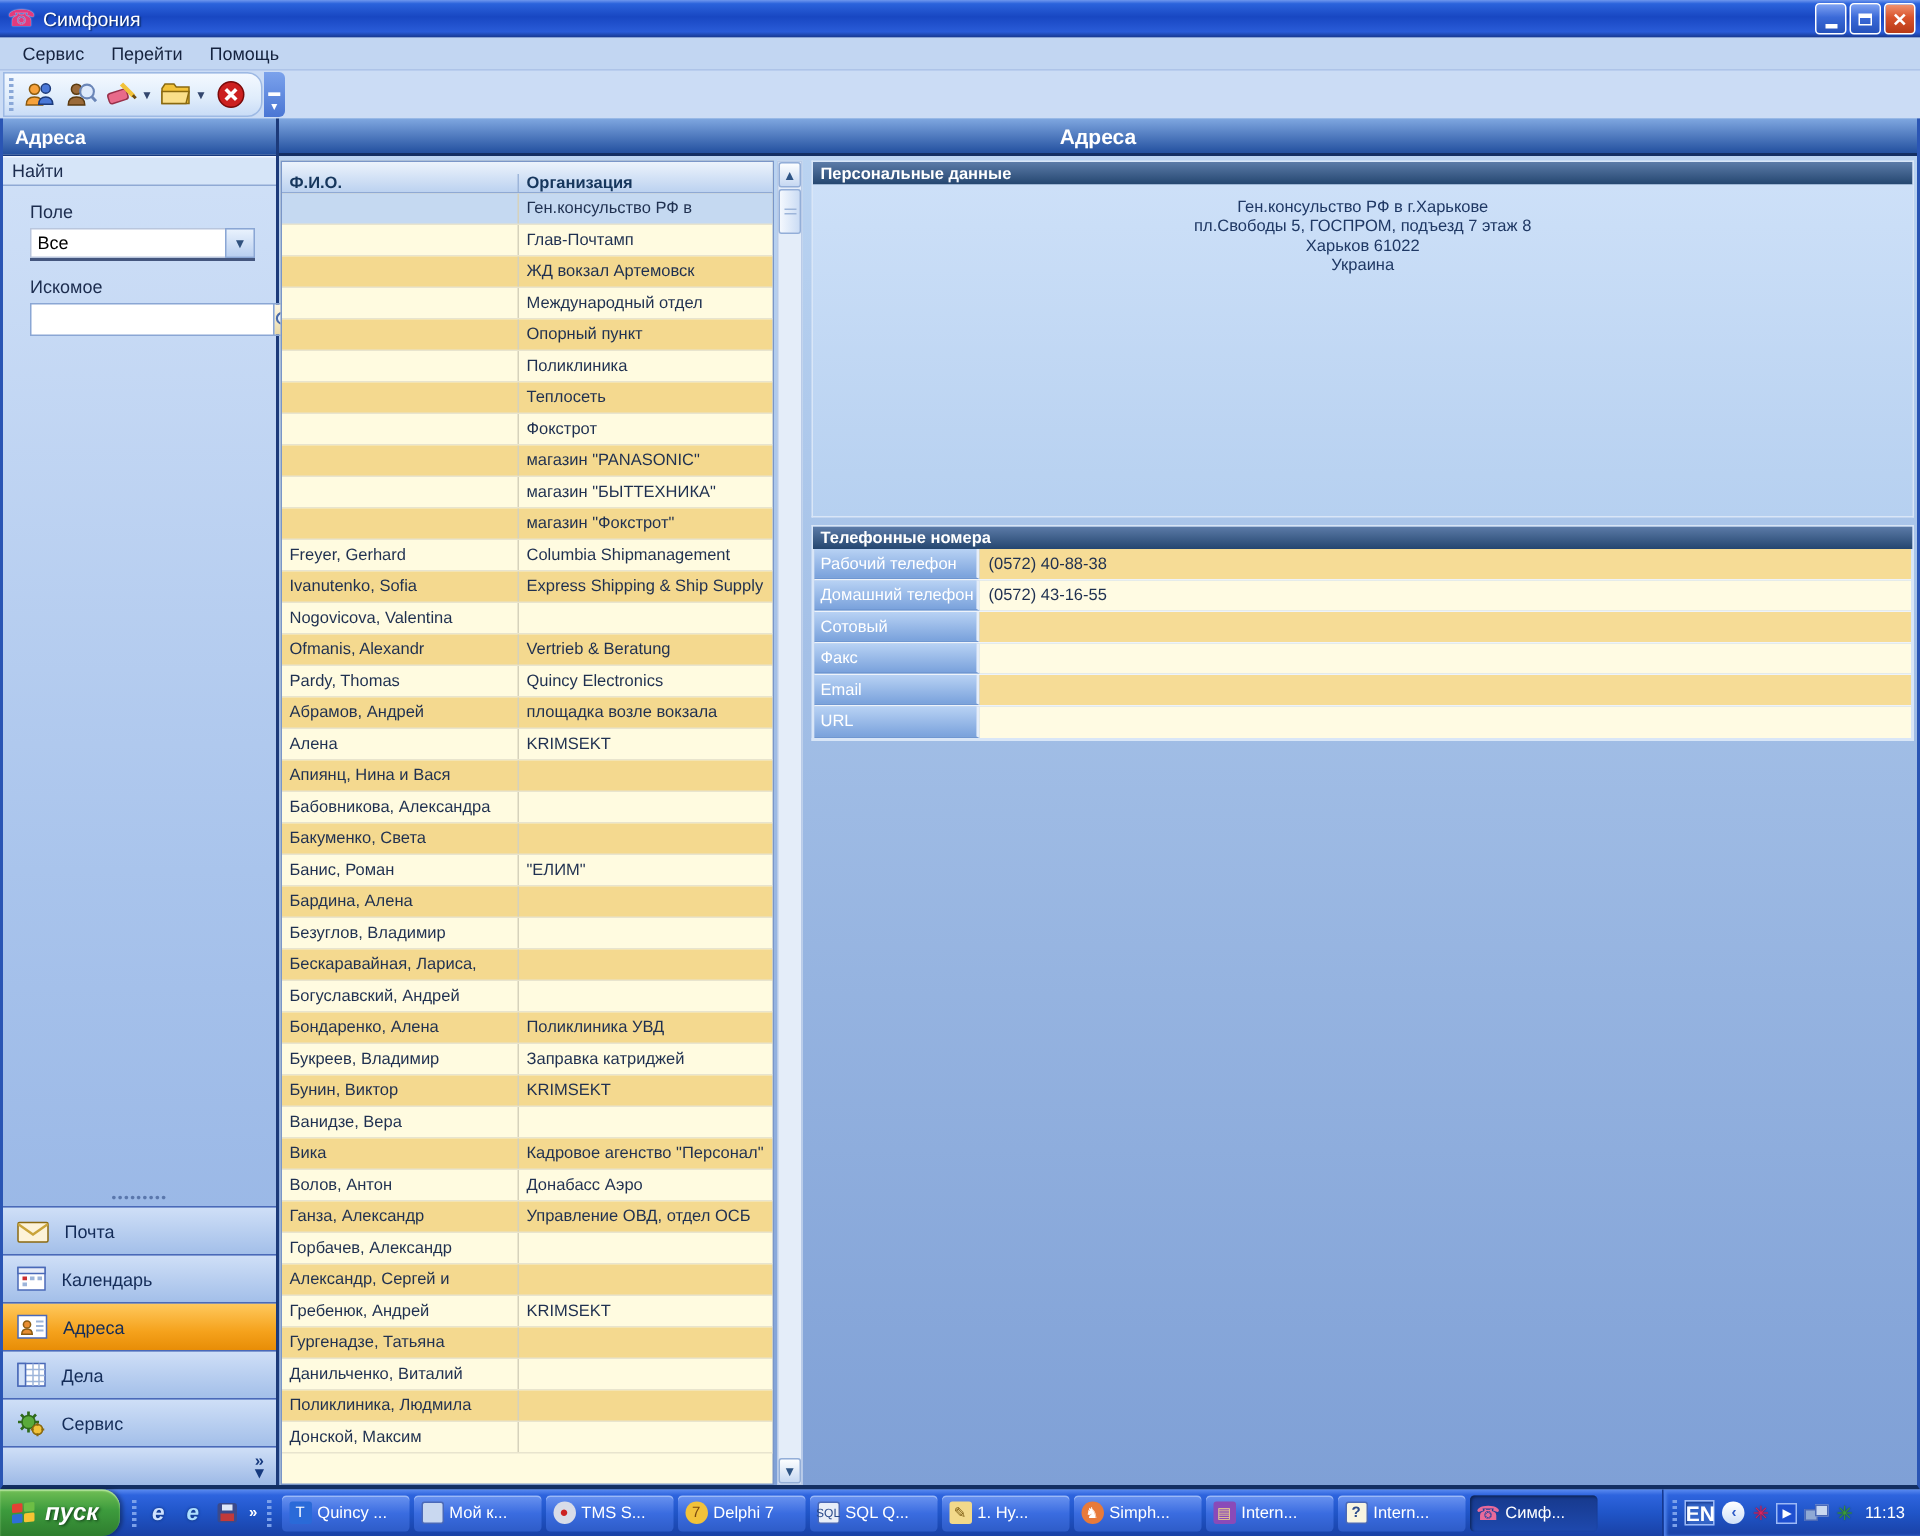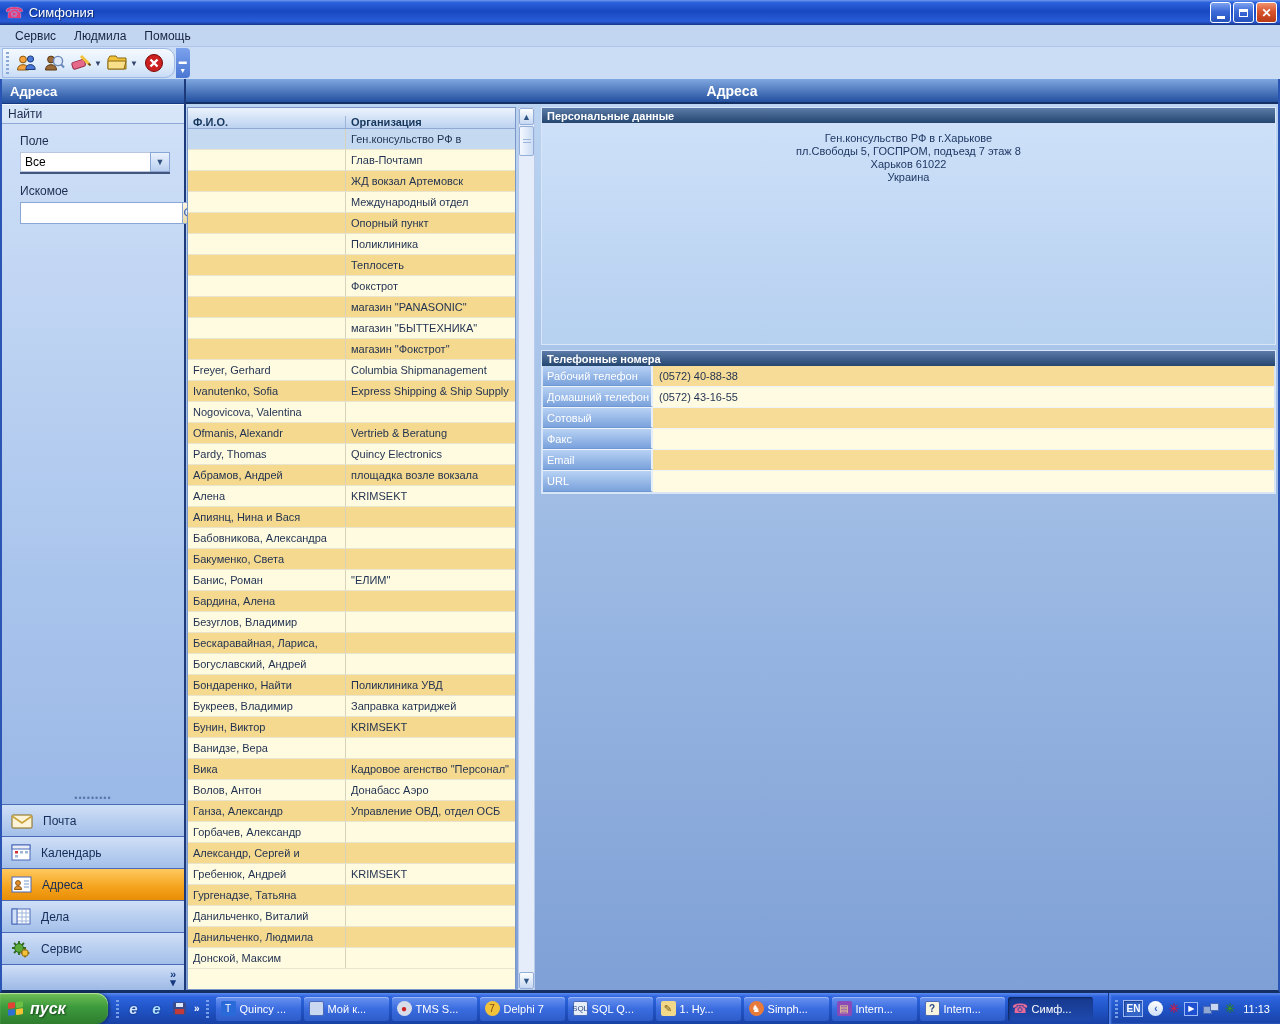--- a/index.html
+++ b/index.html
@@ -105,21 +105,21 @@
   .phone-row:last-child { border-bottom:none; }
   .phone-label { width:110px; background:linear-gradient(180deg,#b8d2f4,#7aa2dc); color:#fff; display:flex; align-items:center;
     padding-left:4px; border-right:2px solid #e6eef9; border-bottom:1px solid #6f97d2; font-size:11px; }
   .phone-value { flex:1; display:flex; align-items:center; padding-left:6px; color:#1f3050; font-size:11px; }
   .phone-row:nth-child(odd) .phone-value { background:#f6dc96; }
   .phone-row:nth-child(even) .phone-value { background:#fffbe3; }
 
   
   .taskbar { height:31px; display:flex; align-items:stretch;
     background:linear-gradient(180deg,#5a8af0 0%,#2e64de 12%,#2055c8 50%,#1941a5 100%); }
-  .start-btn { width:108px; display:flex; align-items:center; gap:6px; padding-left:8px; border-radius:0 12px 12px 0;
+  .start-btn { width:80px; display:flex; align-items:center; gap:6px; padding-left:8px; border-radius:0 12px 12px 0;
     background:linear-gradient(180deg,#71bf55 0%,#3d9b3d 45%,#2e7d2e 100%); box-shadow:inset 0 1px 1px #b8e6a0, 2px 0 3px rgba(0,0,0,.35); }
   .start-text { color:#fff; font-weight:bold; font-style:italic; font-size:16px; text-shadow:1px 1px 2px #14421a; }
   .winflag { width:16px; height:14px; display:grid; grid-template-columns:7px 7px; grid-template-rows:6px 6px; gap:1px; transform:skewY(-6deg); }
   .winflag i { border-radius:1px; }
   .winflag i:nth-child(1){background:#e34234;} .winflag i:nth-child(2){background:#6dbe45;}
   .winflag i:nth-child(3){background:#2e6fd6;} .winflag i:nth-child(4){background:#f6c433;}
   .quicklaunch { display:flex; align-items:center; padding:0 4px 0 8px; gap:6px; }
   .ql-grip { width:3px; height:18px; background:repeating-linear-gradient(180deg,#7ba0ea 0 2px, transparent 2px 4px); }
   .ql-icon { width:17px; height:17px; display:flex; align-items:center; justify-content:center; }
   .ie-e { color:#cfe2ff; font-size:15px; font-weight:bold; font-style:italic; text-shadow:0 0 2px #0a2a6a; }
@@ -127,21 +127,21 @@
   .floppy:before { content:""; position:absolute; top:1px; left:3px; width:7px; height:4px; background:#dfe8f8; }
   .floppy:after { content:""; position:absolute; bottom:1px; left:2px; width:9px; height:5px; background:#c23a3a; }
   .ql-chev { color:#fff; font-size:10px; font-weight:bold; }
   .tasks { flex:1; display:flex; align-items:center; gap:3px; padding:0 3px; overflow:hidden; }
   .task-btn { width:85px; height:24px; flex:0 0 auto; display:flex; align-items:center; gap:4px; padding:0 5px; border-radius:3px;
     background:linear-gradient(180deg,#6a93f0,#3a6ce0 50%,#2e5cc8); box-shadow:inset 0 1px 0 #9cb9f6; color:#fff; font-size:11px; white-space:nowrap; overflow:hidden; }
   .task-btn.active { background:linear-gradient(180deg,#17398c,#1e49ae); box-shadow:inset 1px 1px 2px #0d2456; }
   .task-ico { width:15px; height:15px; flex:0 0 auto; display:flex; align-items:center; justify-content:center; border-radius:2px; font-size:10px; }
   .tray { display:flex; align-items:center; gap:5px; padding:0 10px 0 6px; border-left:1px solid #16398f; box-shadow:inset 2px 0 2px #5083ec; }
   .tray-grip { width:3px; height:18px; background:repeating-linear-gradient(180deg,#7ba0ea 0 2px, transparent 2px 4px); }
-  .lang-box { width:20px; height:17px; background:#3465c8; border:1px solid #9cb9f6; color:#fff; font-size:10px; font-weight:bold;
+  .lang-box { width:20px; height:17px; background:#3465c8; border:1px solid #9cb9f6; color:#fff; font-size:14px; font-weight:bold;
     display:flex; align-items:center; justify-content:center; box-shadow:inset 1px 1px 2px #17398c; }
   .tray-chev { width:15px; height:15px; border-radius:50%; background:linear-gradient(180deg,#ffffff,#cfe0f8); color:#2e5cc8; font-weight:bold; font-size:10px;
     display:flex; align-items:center; justify-content:center; }
   .spider { font-size:13px; line-height:1; }
   .spider.red { color:#d8245c; text-shadow:0 0 1px #7a0a2e; }
   .spider.green { color:#3a9a3a; text-shadow:0 0 1px #14421a; }
   .play-ico { width:14px; height:14px; background:#1e4fd0; border:1px solid #9cb9f6; color:#fff; font-size:8px; display:flex; align-items:center; justify-content:center; }
   .net-ico { position:relative; width:16px; height:14px; }
   .net-ico i { position:absolute; width:9px; height:8px; background:#c9d8f0; border:1px solid #4a69b8; }
   .net-ico i:first-child { left:0; top:4px; background:#8fa9d4; }
@@ -160,21 +160,21 @@
         <span></span>
       </div>
     <div class="tb-btn tb-rest">
         <span></span>
       </div>
     <div class="tb-btn close">✕</div>
   </div>
 
   <div class="menubar">
     <span class="menu-item">Сервис</span>
-    <span class="menu-item">Людмила</span>
+    <span class="menu-item">Перейти</span>
     <span class="menu-item">Помощь</span>
   </div>
 
   <div class="toolbarrow">
     <div class="toolgroup">
       <div class="tool-grip"></div>
       <div class="tool-btn">
         <svg width="22" height="20" viewBox="0 0 22 20">
           <circle cx="8" cy="6.5" r="3.4" fill="#f7a23c" stroke="#8a5a10"></circle>
           <path d="M2.5 17c0-3.6 2.4-5.3 5.5-5.3s5.5 1.7 5.5 5.3z" fill="#f7a23c" stroke="#8a5a10"></path>
@@ -403,21 +403,21 @@
                 </div>
                 <div class="trow">
                   <div class="tcell fio">Бескаравайная, Лариса,</div>
                   <div class="tcell org"></div>
                 </div>
                 <div class="trow">
                   <div class="tcell fio">Богуславский, Андрей</div>
                   <div class="tcell org"></div>
                 </div>
                 <div class="trow">
-                  <div class="tcell fio">Бондаренко, Найти</div>
+                  <div class="tcell fio">Бондаренко, Алена</div>
                   <div class="tcell org">Поликлиника УВД</div>
                 </div>
                 <div class="trow">
                   <div class="tcell fio">Букреев, Владимир</div>
                   <div class="tcell org">Заправка катриджей</div>
                 </div>
                 <div class="trow">
                   <div class="tcell fio">Бунин, Виктор</div>
                   <div class="tcell org">KRIMSEKT</div>
                 </div>
@@ -451,21 +451,21 @@
                 </div>
                 <div class="trow">
                   <div class="tcell fio">Гургенадзе, Татьяна</div>
                   <div class="tcell org"></div>
                 </div>
                 <div class="trow">
                   <div class="tcell fio">Данильченко, Виталий</div>
                   <div class="tcell org"></div>
                 </div>
                 <div class="trow">
-                  <div class="tcell fio">Данильченко, Людмила</div>
+                  <div class="tcell fio">Поликлиника, Людмила</div>
                   <div class="tcell org"></div>
                 </div>
                 <div class="trow">
                   <div class="tcell fio">Донской, Максим</div>
                   <div class="tcell org"></div>
                 </div>
               </div>
           </div>
           <div class="vscroll">
             <div class="sc-btn">▲</div>

